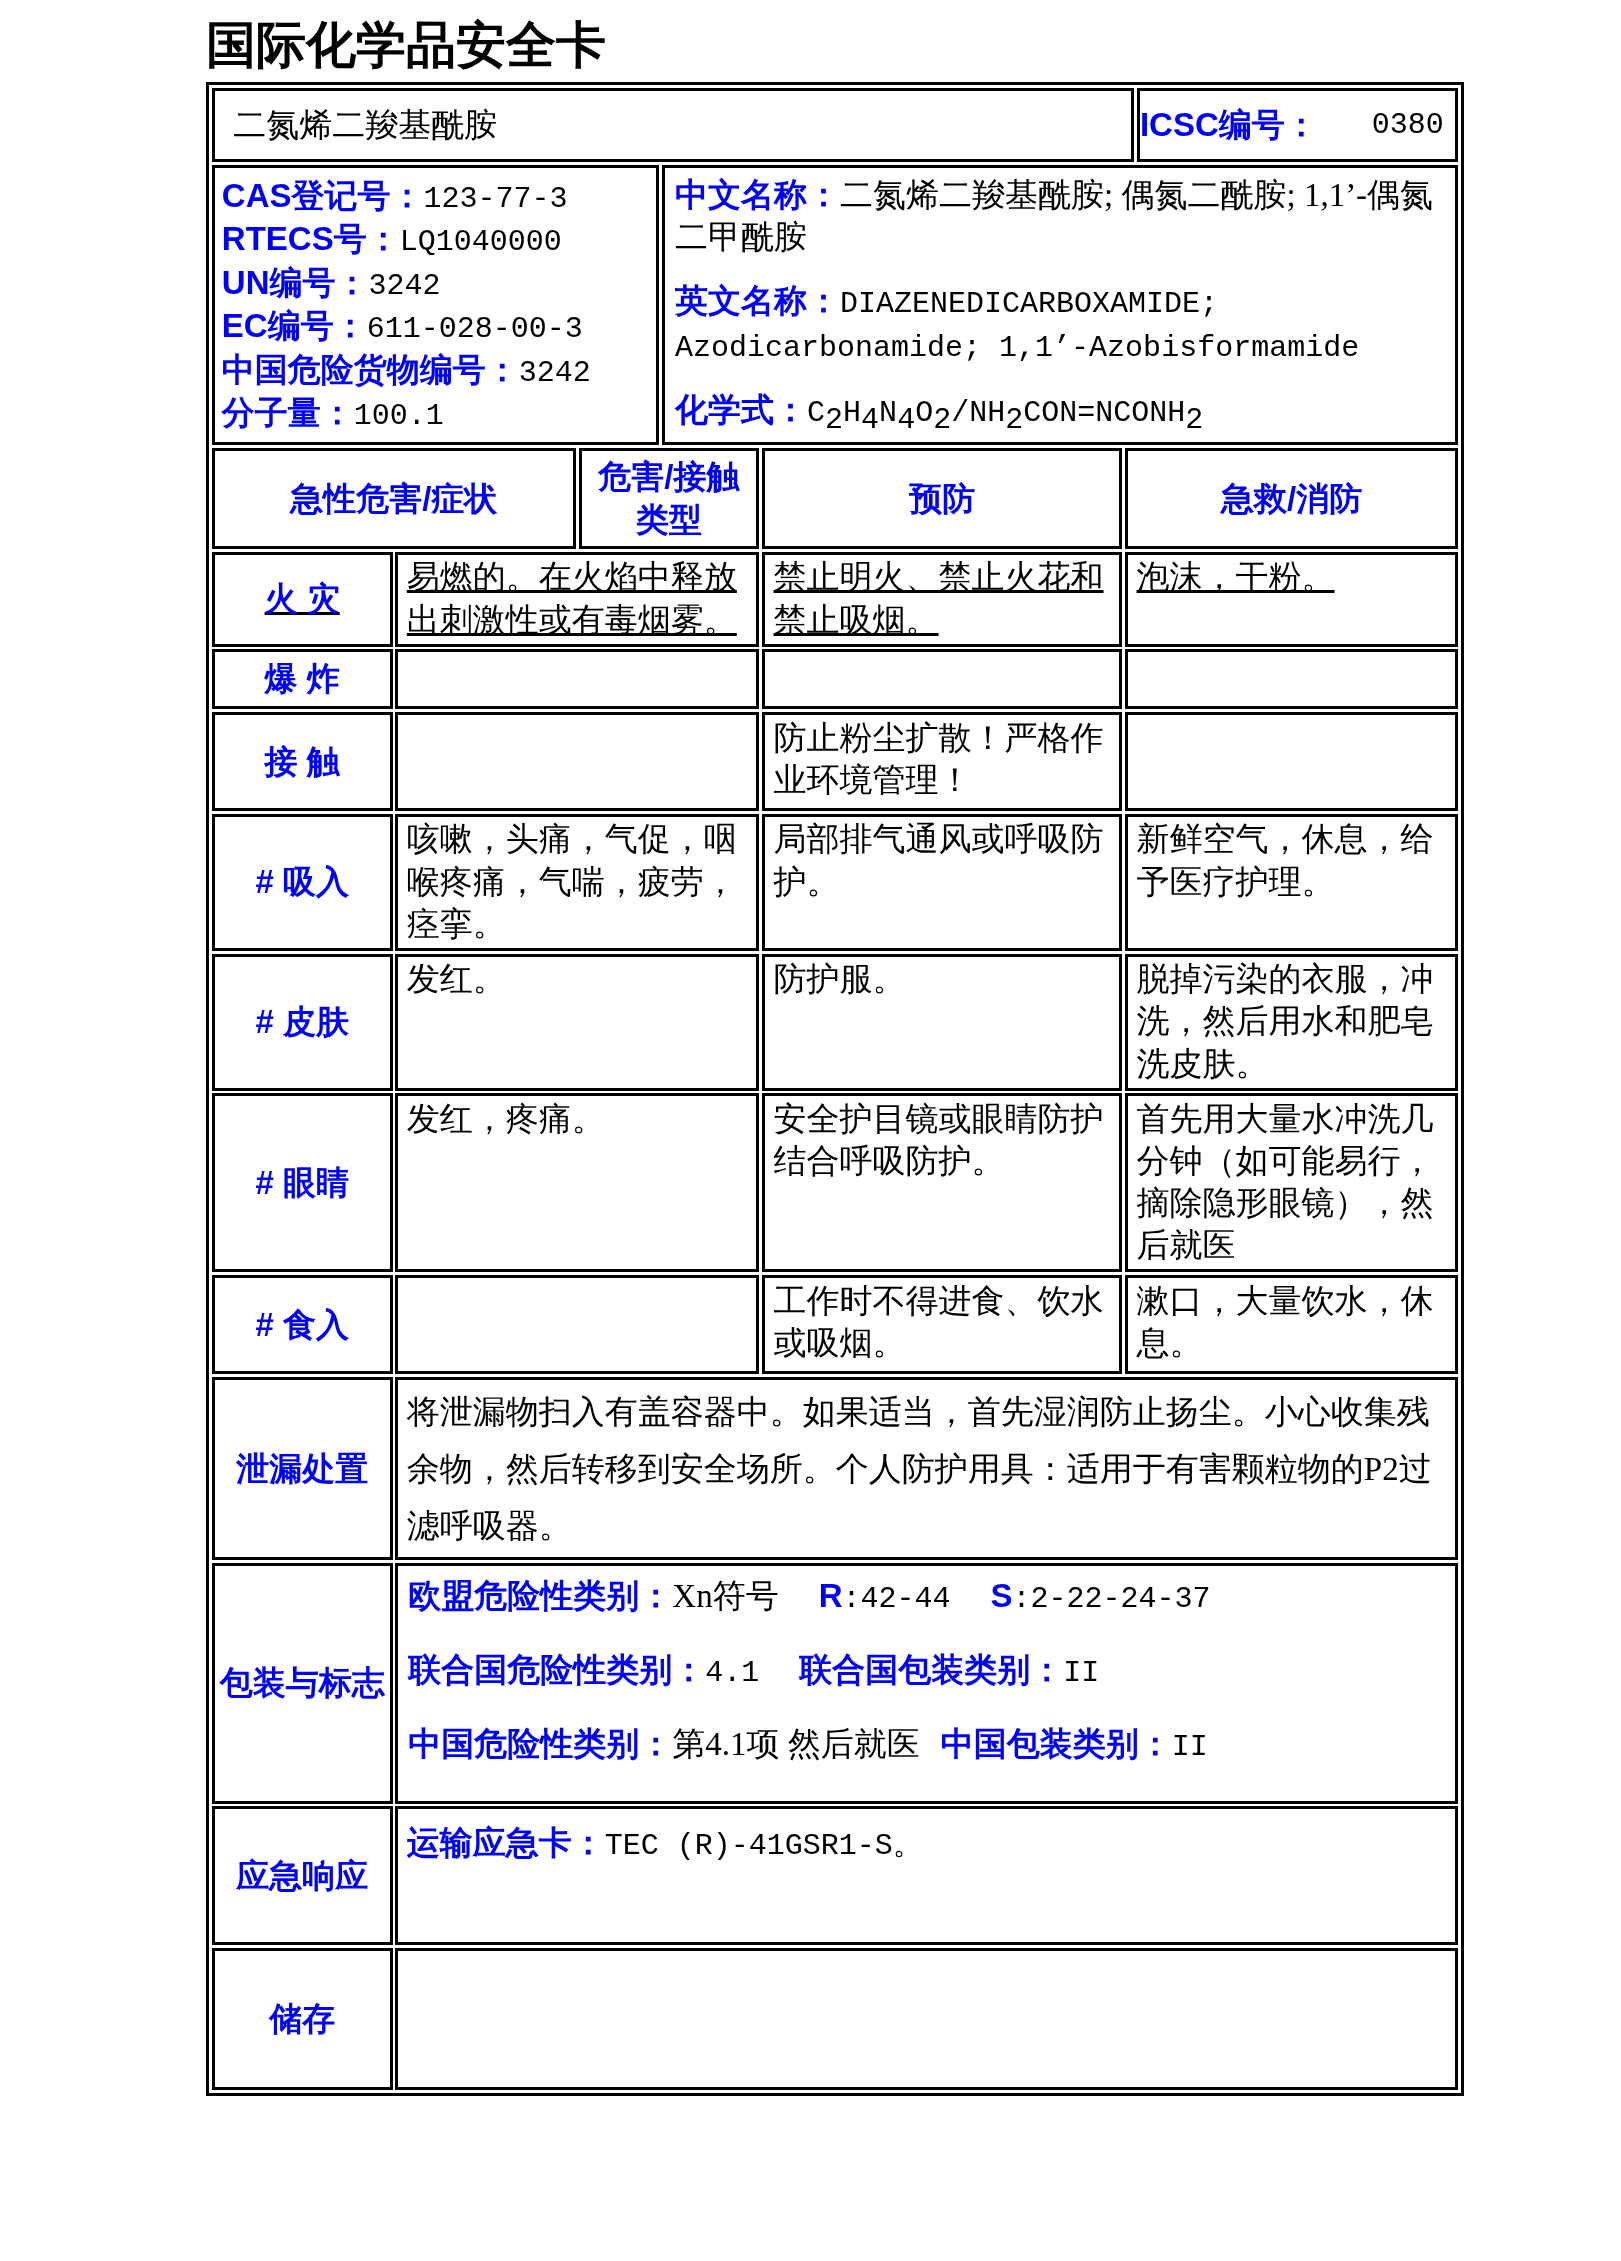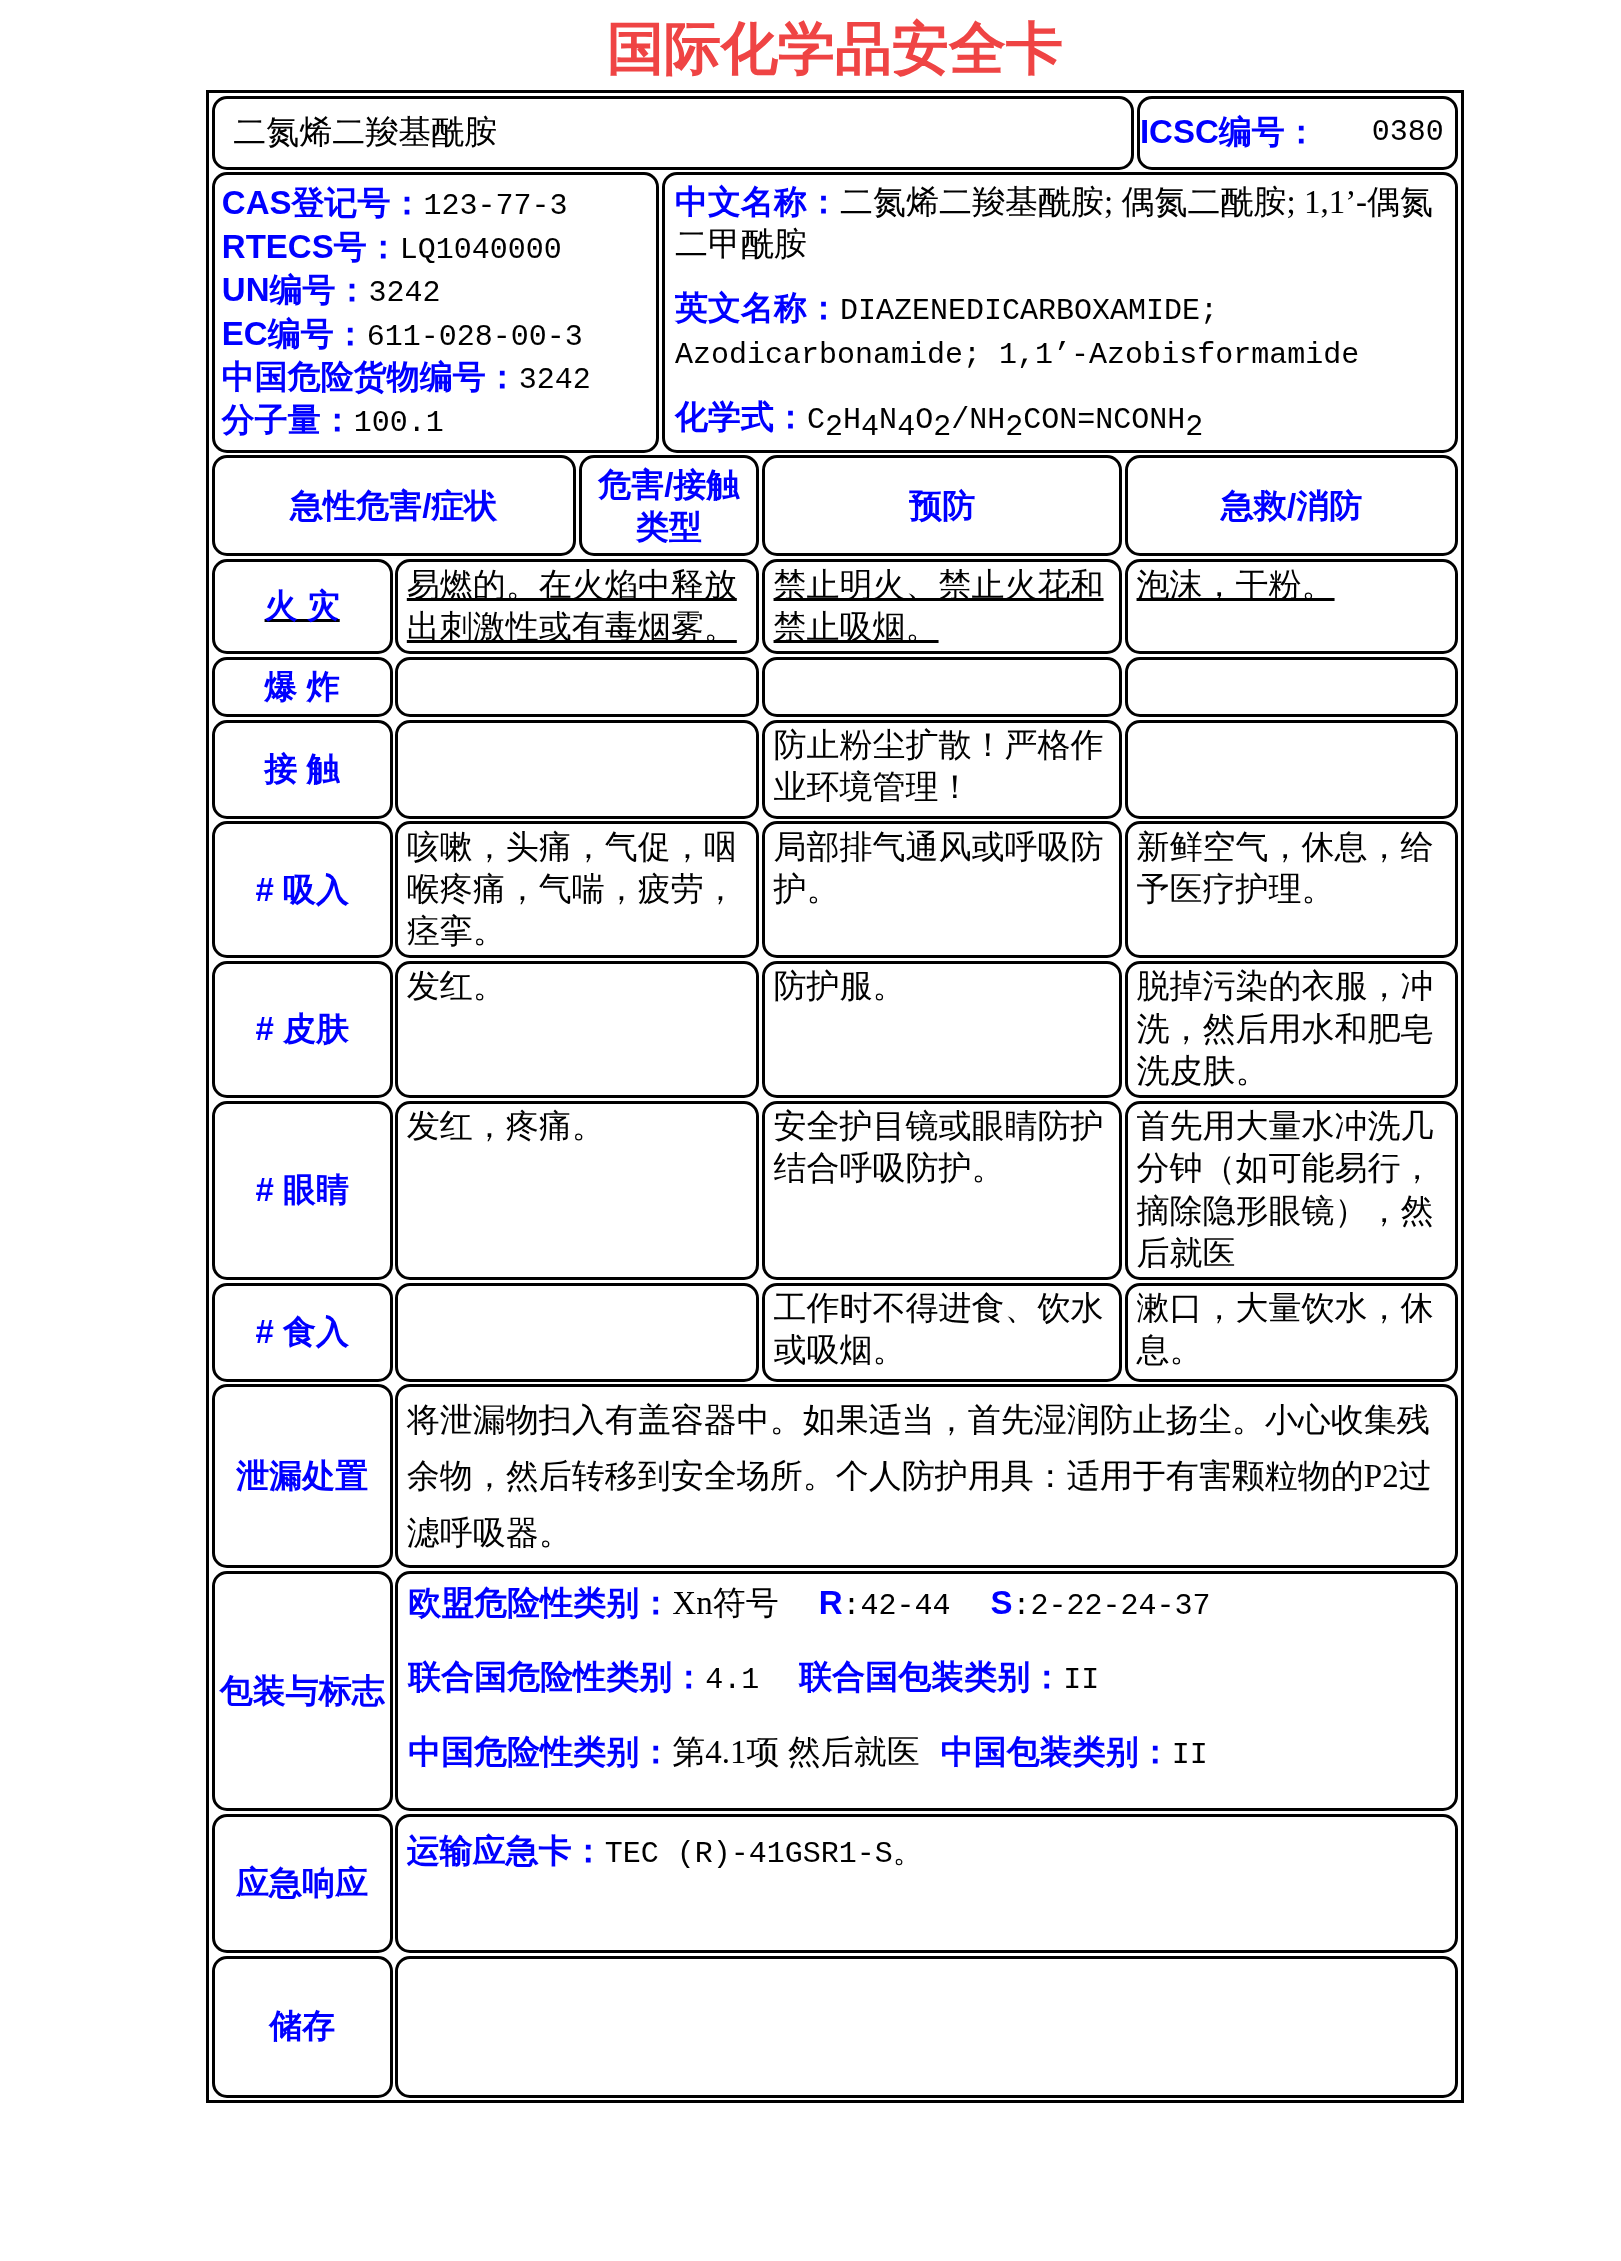--- a/index.html
+++ b/index.html
@@ -1,20 +1,20 @@
 <!DOCTYPE html>
 <html lang="zh" style="font-size:11.4px"><head>
 <meta charset="utf-8">
 <style>
   html,body{margin:0;padding:0;background:#ffffff;}
   body{width:1621px;height:2261px;font-family:"Liberation Serif","DejaVu Serif",serif;color:#000;}
   .sheet{width:1621px;}
-  .title{width:1258px;margin:18.5px 0 0 206px;text-align:center;
+  .title{width:1258px;margin:18.5px 0 0 206px;text-align:left;
          font-family:"Liberation Sans","DejaVu Sans",sans-serif;
-         font-weight:bold;font-size:57px;line-height:1.05;color:#ef4444;}
+         font-weight:bold;font-size:50px;line-height:1.05;color:#000000;}
   
   .grid{width:1258px;margin:11.4px 0 0 206px;box-sizing:border-box;
         border:3.5px solid #000;padding:2.8px;background:#fff;
         display:flex;flex-direction:column;gap:2.8px;}
   .band{display:flex;gap:2.8px;}
   .cell{border:3.5px solid #000;box-sizing:border-box;background:#fff;overflow:hidden;}
   
   .c-name{flex:0 0 74.0%;} .c-icsc{flex:1;}
   .c-id{flex:0 0 35.9%;}   .c-names{flex:1;}
   .c-type{flex:0 0 14.5%;} .c-sym{flex:0 0 29.2%;} .c-prev{flex:0 0 28.9%;} .c-resp{flex:1;}
@@ -22,21 +22,21 @@
   
   .h-b1{min-height:74px;} .h-b2{min-height:257px;} .h-b3{min-height:101px;}
   .h-b4{min-height:92px;text-decoration:underline;} .h-b5{min-height:60px;}  .h-b6{min-height:99px;}
   .h-b7{min-height:128px;} .h-b8{min-height:117px;} .h-b9{min-height:167px;}
   .h-b10{min-height:99px;}.h-b11{min-height:170px;}.h-b12{min-height:206px;}
   .h-b13{min-height:139px;}.h-b14{min-height:142px;}
   
   .lbl{color:#0000ff;font-weight:bold;font-family:"Liberation Sans","DejaVu Sans",sans-serif;}
   .serif{font-family:"Liberation Serif","DejaVu Serif",serif;}
   .mono{font-family:"Liberation Mono","DejaVu Sans Mono",monospace;}
-  .cell{font-size:33px;line-height:1.28;border-radius:15px;}
+  .cell{font-size:33px;line-height:1.28;}
   .mono, .mono sub{font-size:30px;}
   .lcell{display:flex;align-items:center;justify-content:center;text-align:center;padding:0 2.8px;}
   .hcell{display:flex;align-items:center;justify-content:center;text-align:center;}
   .pre{white-space:pre-line;}
   .tcell{padding:1.4px 7px 2.8px 8.5px;}
   .namecell{display:flex;align-items:center;padding-left:18.5px;}
   .icsccell{display:flex;align-items:center;justify-content:space-between;padding-right:11.4px;}
   .idcell{display:flex;flex-direction:column;justify-content:space-around;padding:7px 4.3px 7px 7px;}
   .idcell p{margin:0;}
   .namescell{display:flex;flex-direction:column;justify-content:space-between;padding:5.7px 7px 10px 10px;}

